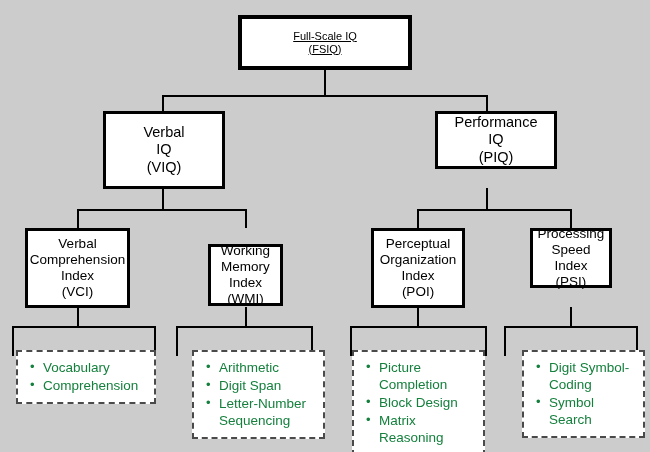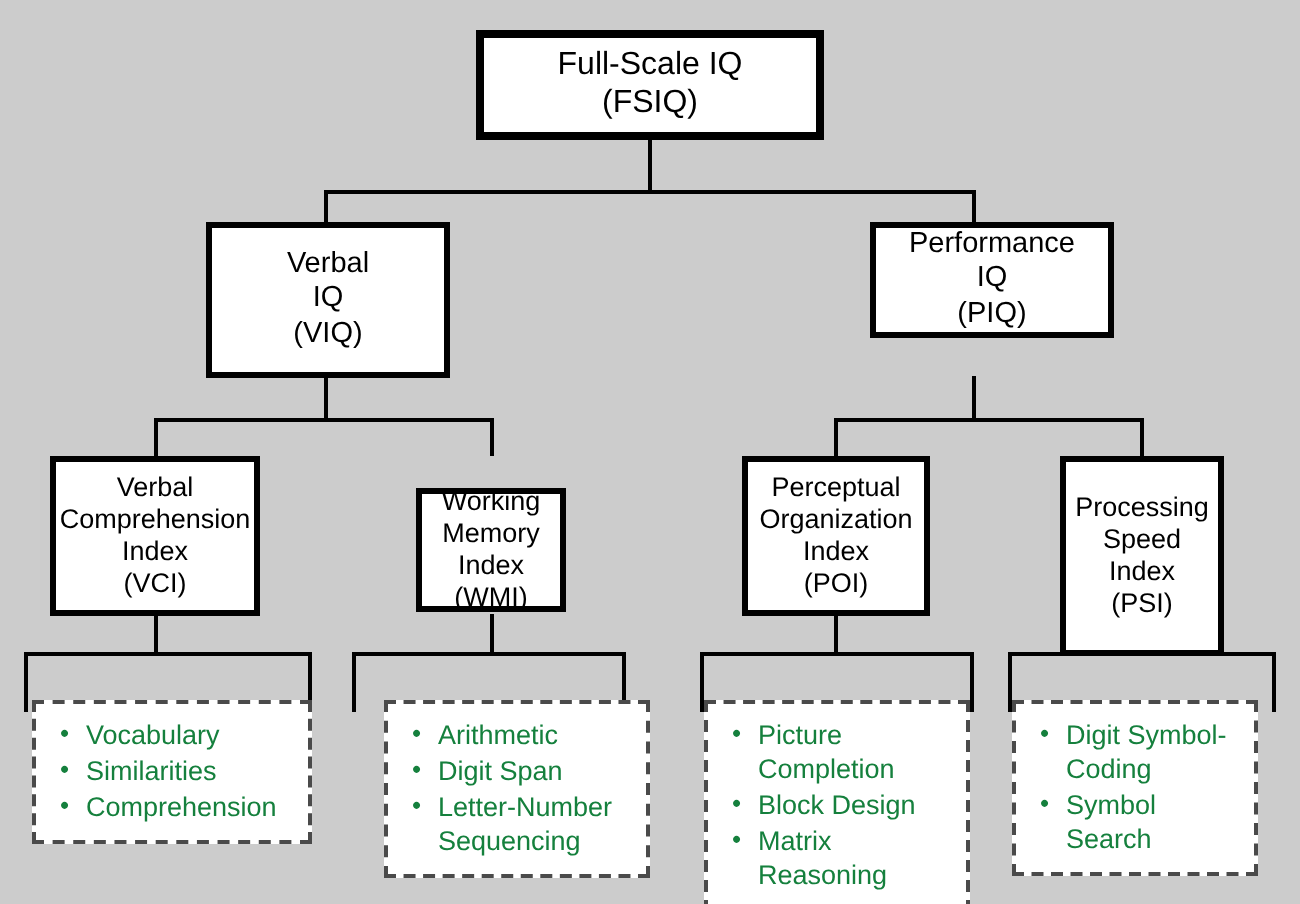--- a/index.html
+++ b/index.html
@@ -43,21 +43,21 @@
     color: #000000;
     line-height: 1.18;
   }
   .box.root {
     border-width: 4px;
   }
   .box .ttl {
     display: block;
     white-space: nowrap;
   }
-  .box.lvl1 { font-size: 16px; }
+  .box.lvl1 { font-size: 11px; text-decoration: underline; }
   .box.lvl2 { font-size: 14.5px; }
   .box.lvl3 { font-size: 13.5px; }
 
   
   .bracket {
     position: absolute;
     box-sizing: border-box;
     border: 2px solid #000000;
     border-bottom: none;
     background: transparent;
@@ -155,31 +155,30 @@
     <span class="ttl">(WMI)</span>
   </div>
 
   <div class="box lvl3" style="left:371px; top:228px; width:94px; height:80px;">
     <span class="ttl">Perceptual</span>
     <span class="ttl">Organization</span>
     <span class="ttl">Index</span>
     <span class="ttl">(POI)</span>
   </div>
 
-  <div class="box lvl3" style="left:530px; top:228px; width:82px; height:100px;">
+  <div class="box lvl3" style="left:530px; top:228px; width:82px; height:60px;">
     <span class="ttl">Processing</span>
     <span class="ttl">Speed</span>
     <span class="ttl">Index</span>
     <span class="ttl">(PSI)</span>
   </div>
 
   <div class="panel" style="left:16px; top:350px; width:140px;">
     <ul>
       <li>Vocabulary</li>
-      <li>Similarities</li>
       <li>Comprehension</li>
     </ul>
   </div>
 
   <div class="panel" style="left:192px; top:350px; width:133px;">
     <ul>
       <li>Arithmetic</li>
       <li>Digit Span</li>
       <li>Letter-Number
 Sequencing</li>
@@ -189,21 +188,21 @@
   <div class="panel" style="left:352px; top:350px; width:133px;">
     <ul>
       <li>Picture
 Completion</li>
       <li>Block Design</li>
       <li>Matrix
 Reasoning</li>
     </ul>
   </div>
 
-  <div class="panel" style="left:506px; top:350px; width:123px;">
+  <div class="panel" style="left:522px; top:350px; width:123px;">
     <ul>
       <li>Digit Symbol-
 Coding</li>
       <li>Symbol Search</li>
     </ul>
   </div>
 
 </div>
 
 </body></html>

